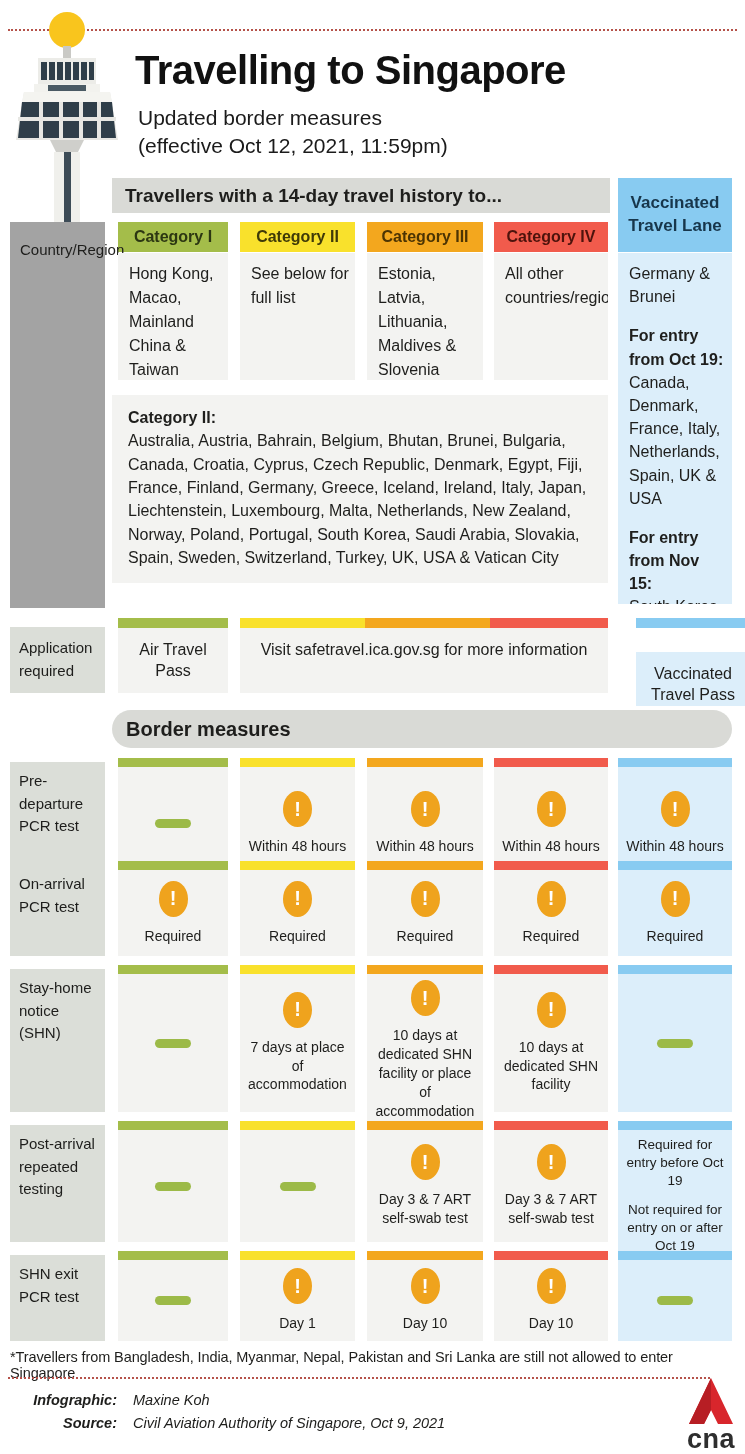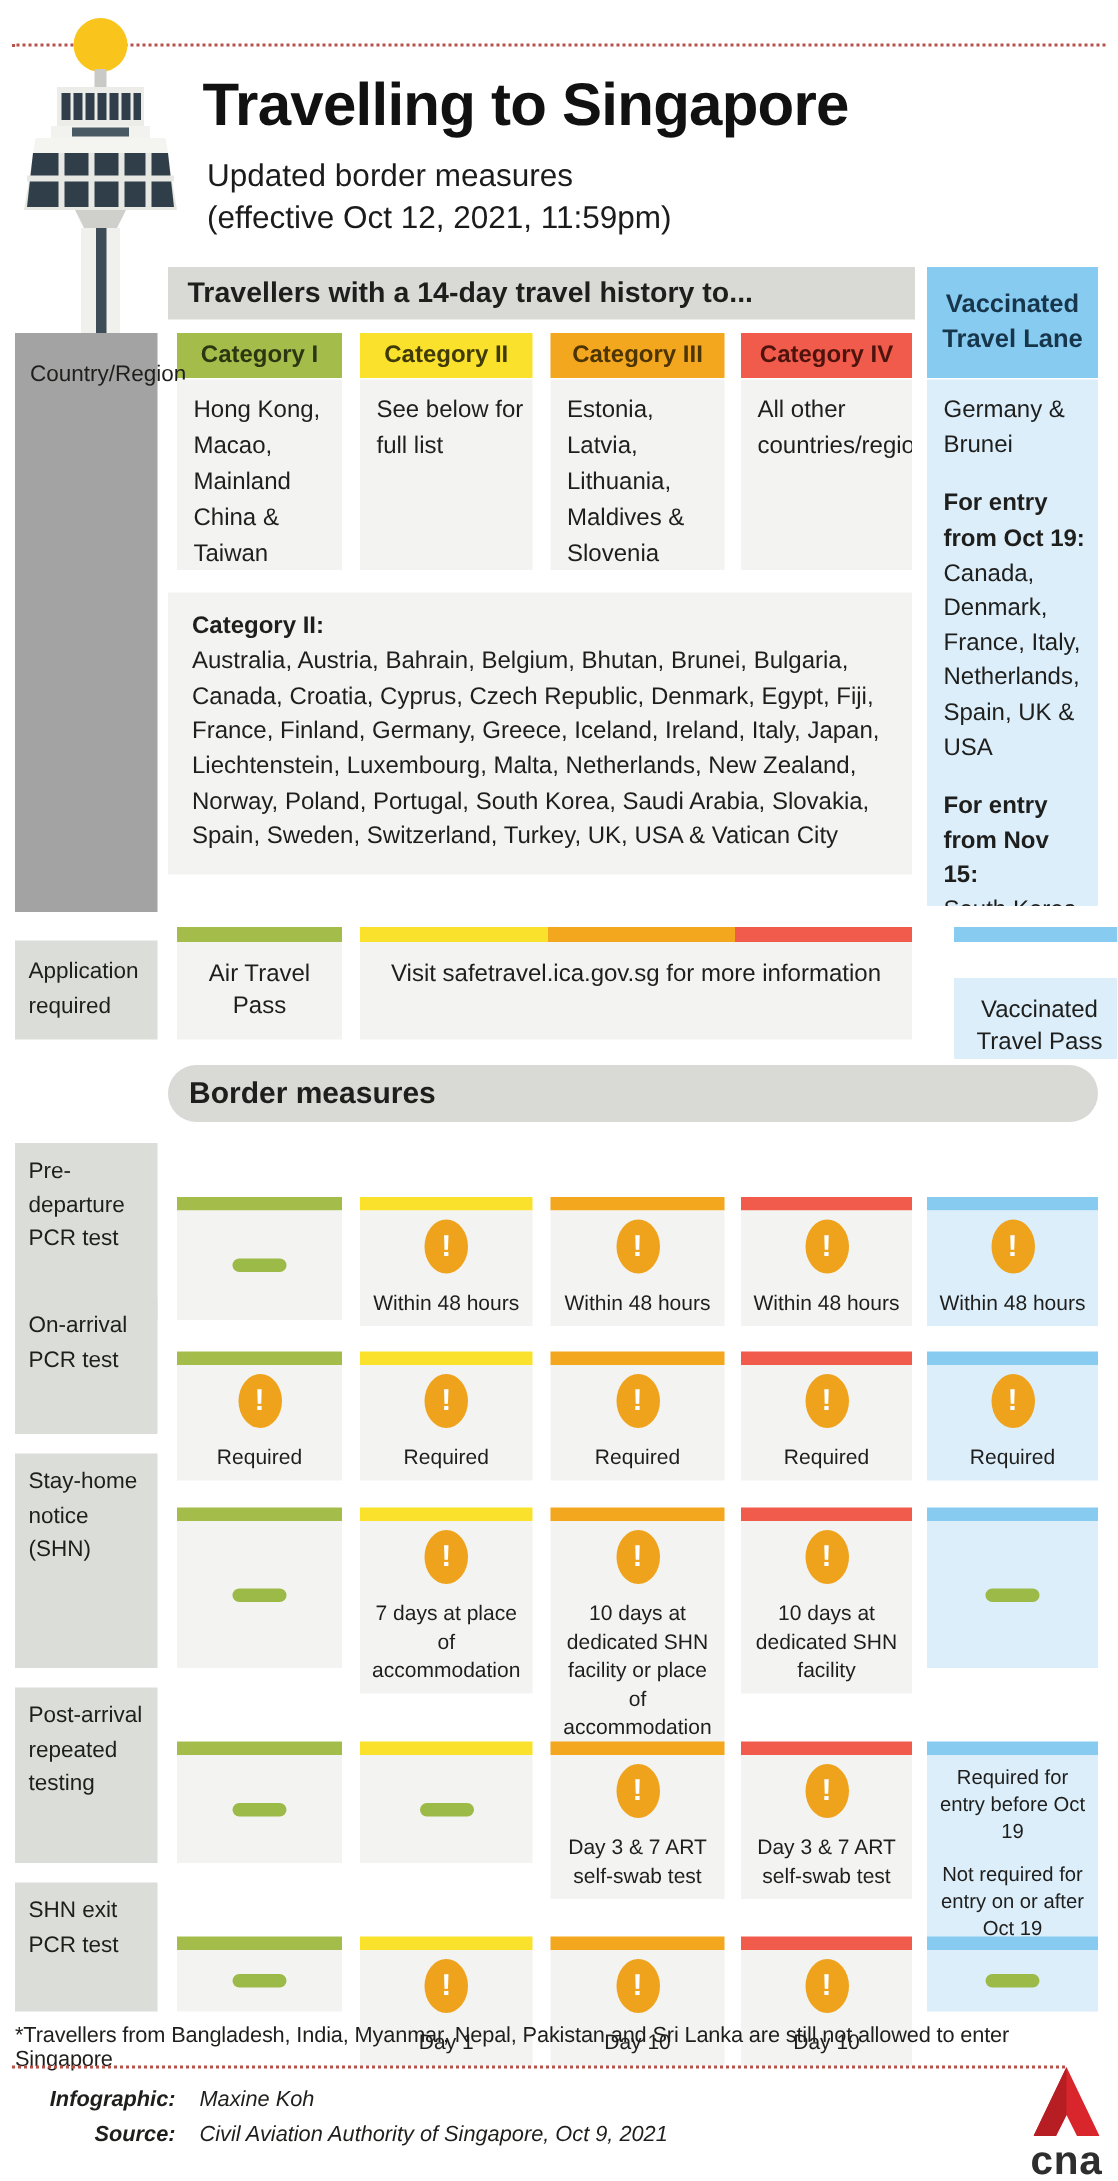--- a/index.html
+++ b/index.html
@@ -53,21 +53,21 @@
   #app-vtl { left:636px; width:114px;gap:24px; }
   .app-bar { flex:0 0 10px; }
   .app-body { flex:1; background:#f3f3f1; display:flex; justify-content:center; align-items:flex-start; padding:12px 8px 0; text-align:center; font-size:16px; line-height:1.3; }
   .blue-body { background:#dceefa !important; }
 
   #border-bar { left:112px; top:710px; width:620px; height:38px; background:#d9dad6; font-size:20px; font-weight:700; line-height:38px; padding-left:14px;border-radius:19px; }
 
   
   .m-row { position:absolute; left:0; width:745px; }
   .m-label { position:absolute; left:10px; width:95px; top:4px; bottom:0; background:#dbded8; padding:8px 4px 0 9px; font-size:15px; line-height:1.5; }
-  .cell { position:absolute; top:0; bottom:0; display:flex; flex-direction:column;margin-top:40px; }
+  .cell { position:absolute; top:0; bottom:0; display:flex; flex-direction:column; }
   .pos-c1 { left:118px; width:110px; }
   .pos-c2 { left:240px; width:115px; }
   .pos-c3 { left:367px; width:116px; }
   .pos-c4 { left:494px; width:114px; }
   .pos-c5 { left:618px; width:114px; }
   .bar { flex:0 0 9px; }
   .bar-green { background:#a4bd4a; }
   .bar-yellow { background:#f9e12c; }
   .bar-orange { background:#f3a71e; }
   .bar-red { background:#f15b4c; }

